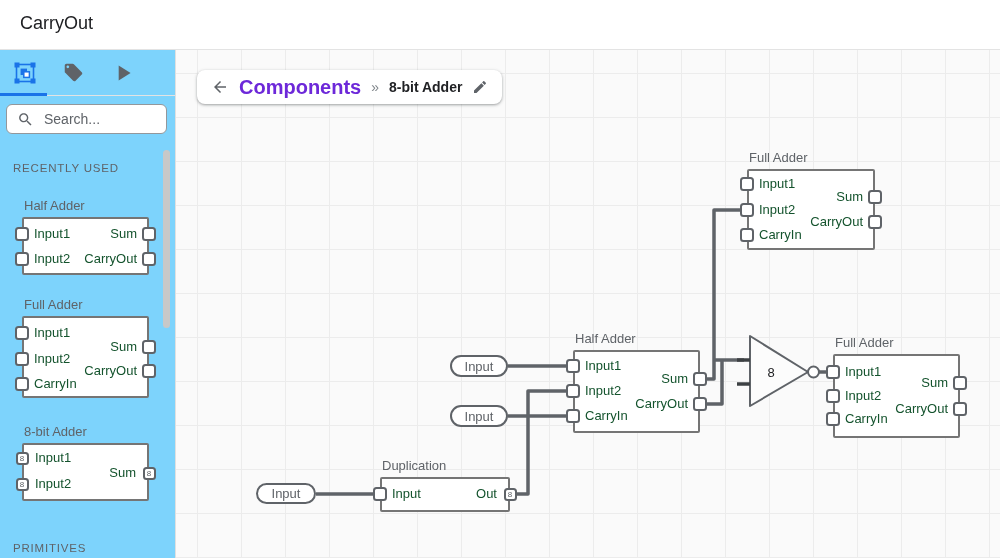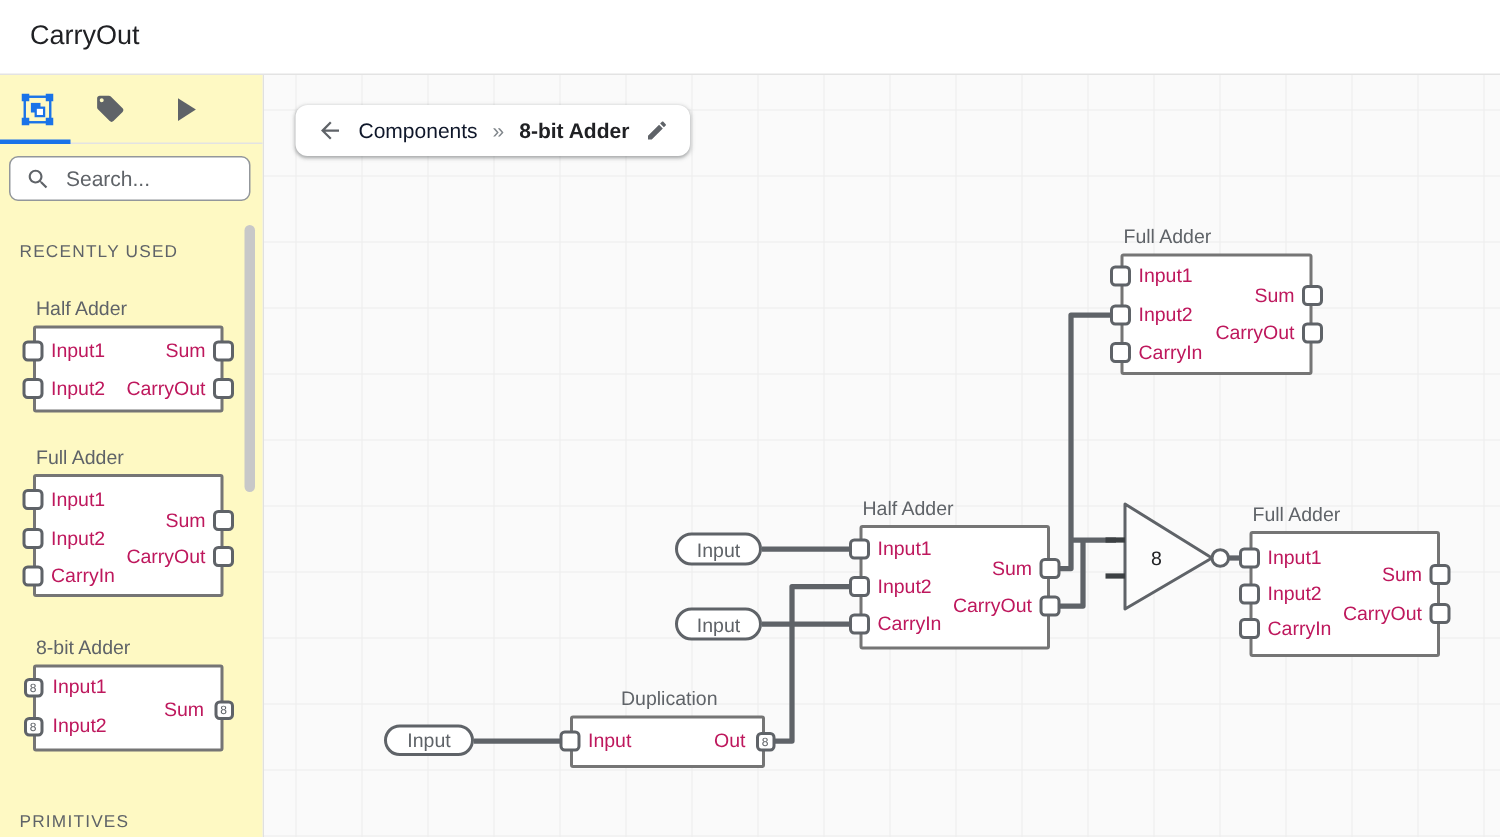--- a/index.html
+++ b/index.html
@@ -5,21 +5,21 @@
   html,body{margin:0;padding:0;}
   body{width:1000px;height:558px;position:relative;overflow:hidden;background:#fff;
        font-family:"Liberation Sans",sans-serif;-webkit-font-smoothing:antialiased;}
 
   
   .header{position:absolute;left:0;top:0;width:1000px;height:49px;background:#fff;
           border-bottom:1px solid #e3e3e3;z-index:6;}
   .app-title{position:absolute;left:20px;top:13px;font-size:18px;color:#202124;}
 
   
-  .sidebar{position:absolute;left:0;top:50px;width:175px;bottom:0;background:#fef9c3;z-index:1;}
+  .sidebar{position:absolute;left:0;top:50px;width:175px;bottom:0;background:#7dd3fc;z-index:1;}
   .tabbar{position:absolute;left:0;top:0;width:175px;height:45px;border-bottom:1px solid #e3e3e3;
           display:flex;align-items:stretch;}
   .tab{width:49px;display:flex;align-items:center;justify-content:center;cursor:pointer;}
   .tab-underline{position:absolute;left:0;bottom:-1px;width:47px;height:3px;background:#1a73e8;}
   .searchbox{position:absolute;left:6px;top:54px;width:161px;height:30px;border:1.5px solid #93979b;
              border-radius:6px;display:flex;align-items:center;gap:8px;padding-left:10px;
              box-sizing:border-box;background:#fff;}
   .searchbox input{border:none;outline:none;flex:1;min-width:0;font-size:14px;font-family:inherit;
                    color:#202124;background:transparent;}
   .searchbox input::placeholder{color:#5f6368;}
@@ -37,30 +37,30 @@
   #wire-layer{position:absolute;left:0;top:0;width:1000px;height:558px;z-index:3;pointer-events:none;}
   #node-layer{position:absolute;left:0;top:0;width:1000px;height:558px;z-index:4;pointer-events:none;}
   #node-layer > *{pointer-events:auto;}
 
   .node-box{position:absolute;background:#fff;border:2px solid #757575;border-radius:2px;
             box-sizing:border-box;}
   .node-title{position:absolute;font-size:13px;color:#5f6368;white-space:nowrap;line-height:16px;}
   .port{position:absolute;background:#fff;border:2px solid #5f6368;border-radius:3.5px;
         box-sizing:border-box;}
   .port.badge{display:flex;align-items:center;justify-content:center;font-size:8px;color:#5f6368;}
-  .port-label{position:absolute;font-size:13px;color:#be185d;line-height:16px;white-space:nowrap;}
+  .port-label{position:absolute;font-size:13px;color:#14532d;line-height:16px;white-space:nowrap;}
   .pill{position:absolute;border:2px solid #5f6368;border-radius:12px;background:#fff;
         box-sizing:border-box;display:flex;align-items:center;justify-content:center;
         font-size:13px;color:#5f6368;}
 
   
   .breadcrumb{position:absolute;left:197px;top:70px;height:34px;background:#fff;border-radius:8px;
               box-shadow:0 1px 2px rgba(60,64,67,.3),0 1px 3px 1px rgba(60,64,67,.15);
               display:flex;align-items:center;gap:10px;padding:0 14px;z-index:8;}
-  .crumb-parent{font-size:14px;color:#0f172a;cursor:pointer;}
+  .crumb-parent{font-size:20px;color:#6d28d9;cursor:pointer;font-weight:bold;}
   .crumb-sep{font-size:14px;color:#80868b;}
   .crumb-current{font-size:14px;color:#202124;font-weight:bold;}
   .icon-btn{display:flex;align-items:center;justify-content:center;cursor:pointer;}
 </style>
 </head>
 <body>
 
 <div class="header">
   <div class="app-title">CarryOut</div>
 </div>
@@ -191,21 +191,21 @@
     <div class="port-label" style="top: 364px; left: 845px;">Input1</div>
     <div class="port" style="left: 826px; top: 389px; width: 14px; height: 14px;"></div>
     <div class="port-label" style="top: 388px; left: 845px;">Input2</div>
     <div class="port" style="left: 826px; top: 412px; width: 14px; height: 14px;"></div>
     <div class="port-label" style="top: 411px; left: 845px;">CarryIn</div>
     <div class="port" style="left: 953px; top: 376px; width: 14px; height: 14px;"></div>
     <div class="port-label" style="top: 375px; right: 52px;">Sum</div>
     <div class="port" style="left: 953px; top: 402px; width: 14px; height: 14px;"></div>
     <div class="port-label" style="top: 401px; right: 52px;">CarryOut</div>
     <div class="node-box" style="left: 380px; top: 477px; width: 130px; height: 35px;"></div>
-    <div class="node-title" style="left: 382px; top: 458px; margin-left: 32px;">Duplication</div>
+    <div class="node-title" style="left: 382px; top: 458px;">Duplication</div>
     <div class="port" style="left: 373px; top: 487px; width: 14px; height: 14px;"></div>
     <div class="port-label" style="top: 486px; left: 392px;">Input</div>
     <div class="port badge" style="left: 503.5px; top: 487.5px; width: 13px; height: 13px;">8</div>
     <div class="port-label" style="top: 486px; right: 503px; text-align: center;">Out</div>
     <div class="pill" style="left: 450px; top: 355px; width: 58px; height: 22px;">Input</div>
     <div class="pill" style="left: 450px; top: 405px; width: 58px; height: 22px;">Input</div>
     <div class="pill" style="left: 256px; top: 483px; width: 60px; height: 21px;">Input</div>
   </div>
 
 <div class="breadcrumb">

